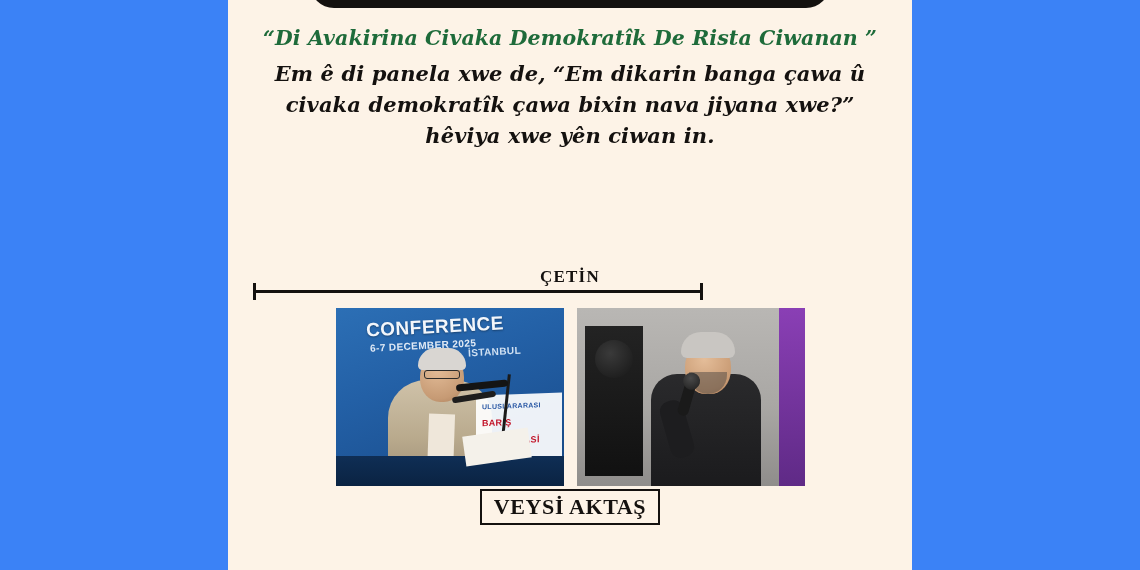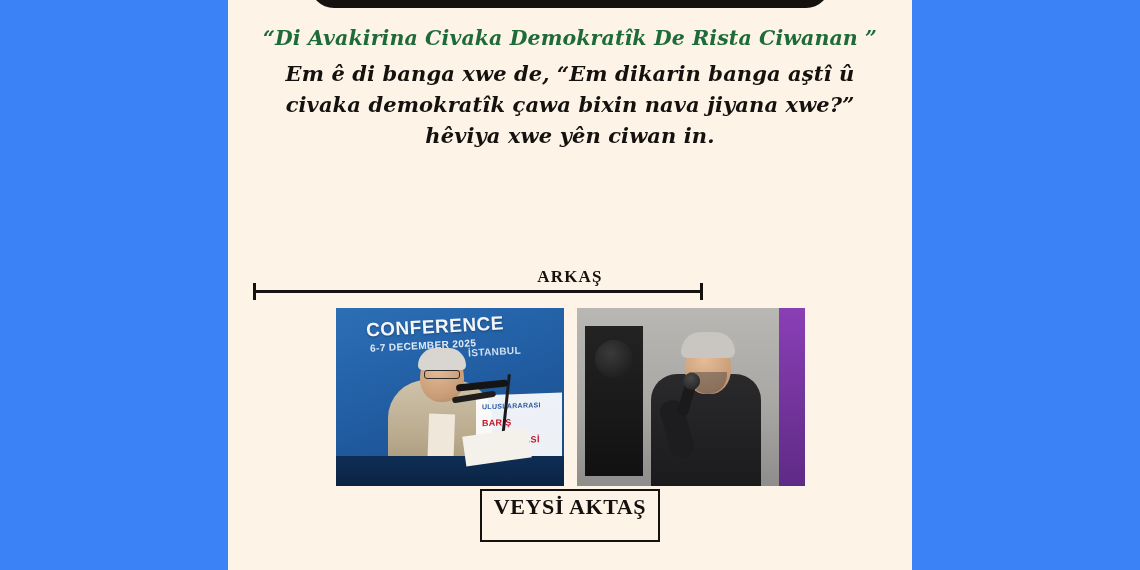--- a/index.html
+++ b/index.html
@@ -290,21 +290,21 @@
   }
   .name-plate {
     width: 228px;
     display: flex;
     justify-content: center;
   }
   .name-plate span {
     display: inline-block;
     background: #fdf3e7;
     border: 2.5px solid #14110f;
-    padding: 3px 12px 20px;
+    padding: 3px 12px 3px;
     font-family: "Liberation Serif", serif;
     font-weight: bold;
     font-size: 22px;
     letter-spacing: .6px;
     color: #14110f;
     white-space: nowrap;
   }
 
   
   .footer {
@@ -368,28 +368,28 @@
 <div id="poster">
   <div class="sheet">
 
     <div class="top-banner"></div>
 
     <div class="quote-block">
       <div class="quote-title">
         <span class="qmark">“</span><span>Di Avakirina Civaka Demokratîk De Rista Ciwanan</span> <span class="qmark">”</span>
       </div>
       <div class="quote-body">
-        <div>Em ê di banga xwe de, “Em dikarin banga aştî û</div>
+        <div>Em ê di panela xwe de, “Em dikarin banga çawa û</div>
         <div>civaka demokratîk çawa bixin nava jiyana xwe?”</div>
         <div>hêviya xwe yên ciwan in.</div>
       </div>
     </div>
 
     <div class="beshdar-wrap">
-      <span class="beshdar-label">ARKAŞ</span>
+      <span class="beshdar-label">ÇETİN</span>
       <div class="beshdar-rule"></div>
     </div>
 
     <div class="photos">
 
       <div class="photo">
         <div class="p1-bg"></div>
         <div class="p1-text1">CONFERENCE</div>
         <div class="p1-text2">6-7 DECEMBER 2025</div>
         <div class="p1-text3">İSTANBUL</div>

